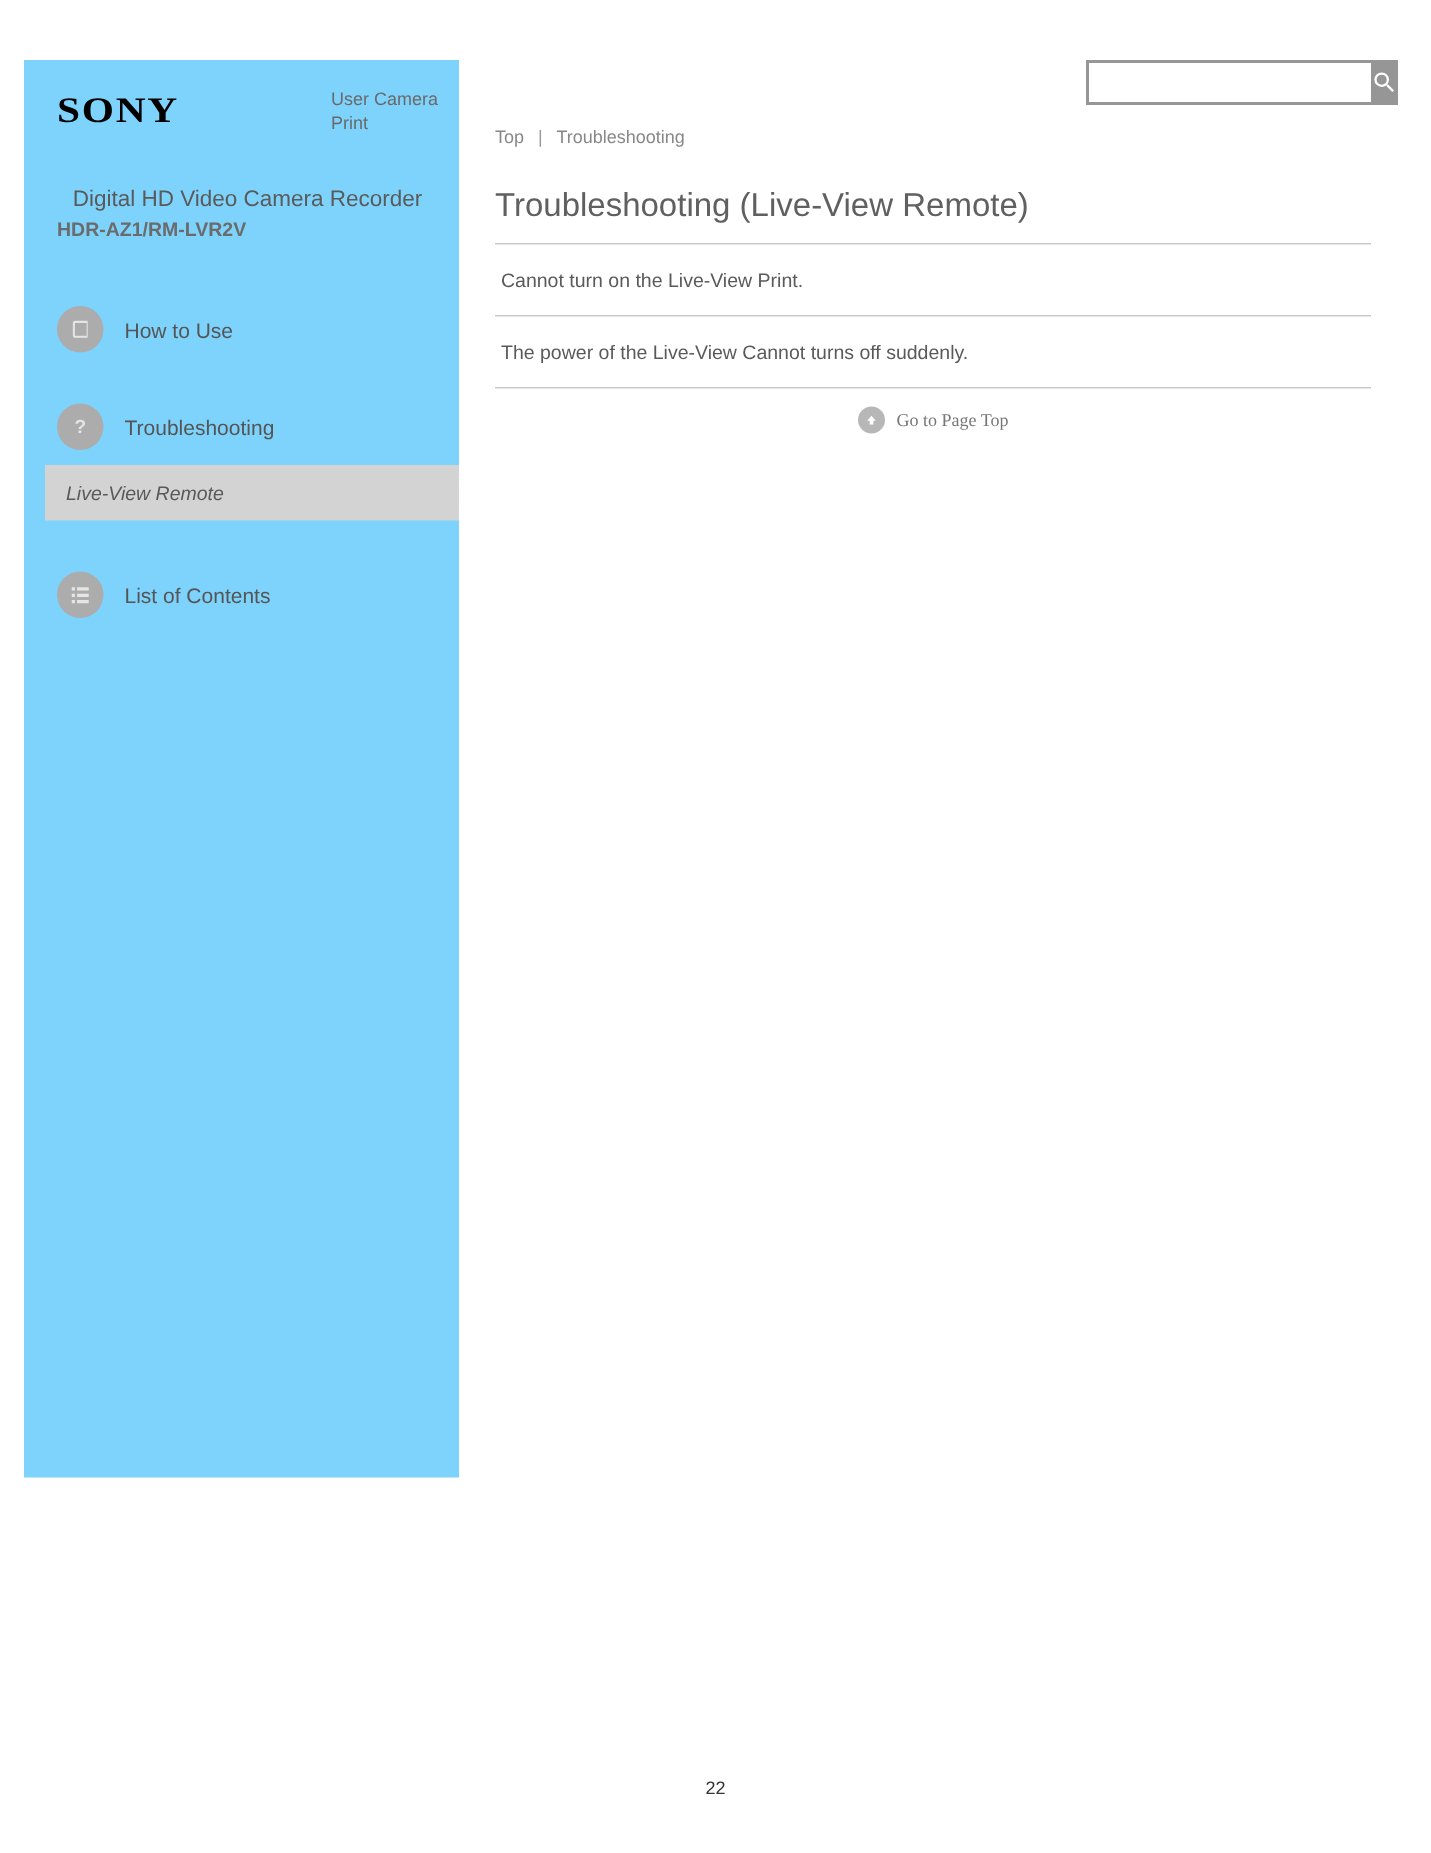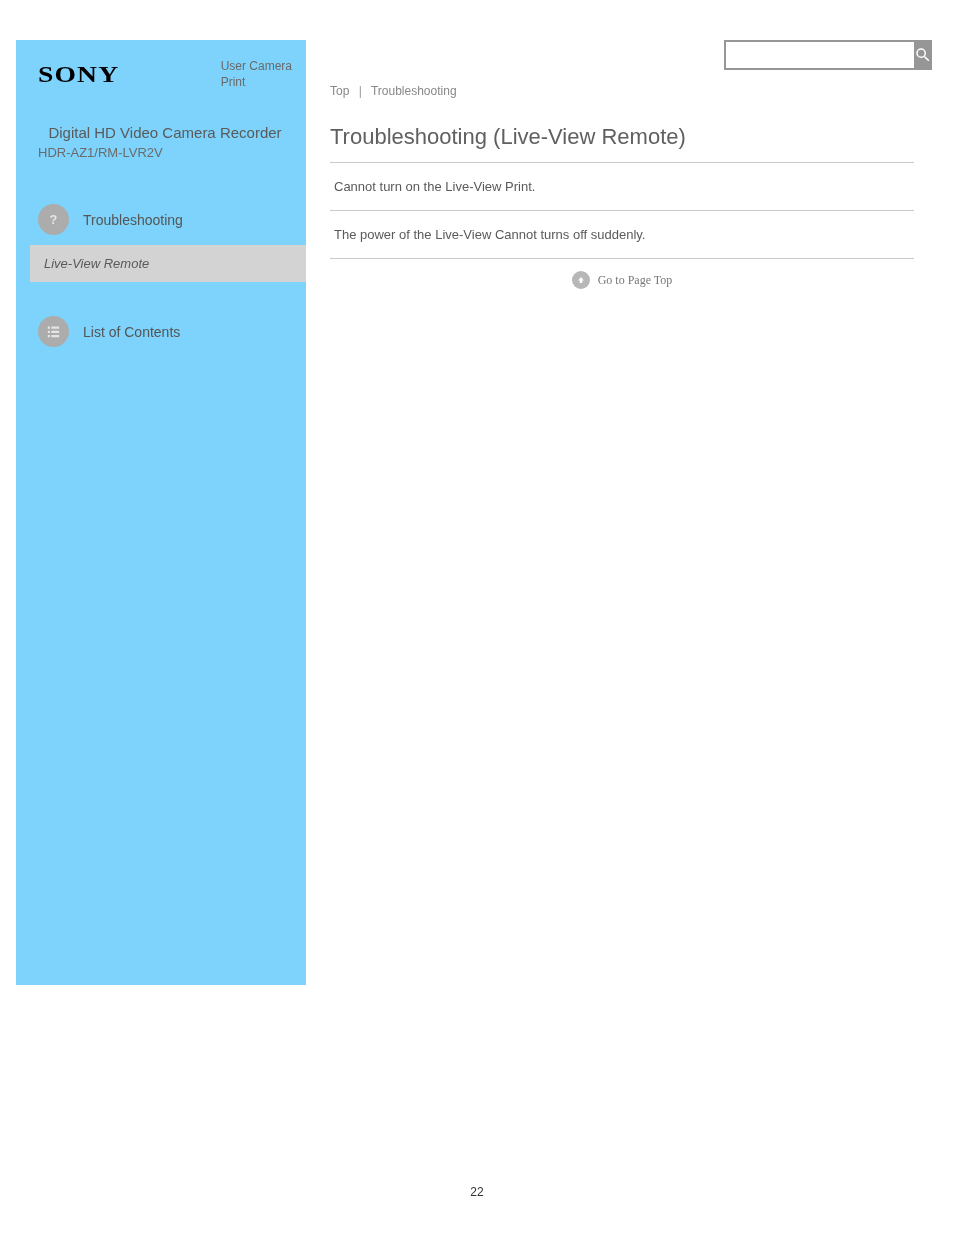--- a/index.html
+++ b/index.html
@@ -46,20 +46,21 @@
   .product-title {
     font-size: 15px;
     color: #5a5a5a;
     margin-bottom: 4px;
     text-align: center;
   }
   .model {
     font-size: 13px;
     color: #6b6b6b;
     margin-bottom: 40px;
+    font-weight: bold;
   }
   .nav-block { margin-bottom: 26px; }
   .nav-item {
     display: flex;
     align-items: center;
     gap: 14px;
     padding: 4px 0;
     text-decoration: none;
     color: #555;
     font-size: 14px;
@@ -183,20 +184,30 @@
     <div class="logo-row">
       <div class="sony-logo">SONY</div>
       <div class="logo-side">
         <a href="#">User Camera</a><br>
         <a href="#">Print</a>
       </div>
     </div>
     <div class="product-title">Digital HD Video Camera Recorder</div>
     <div class="model">HDR-AZ1/RM-LVR2V</div>
 
+    <div class="nav-block">
+      <a class="nav-item" href="#">
+        <span class="nav-icon">
+          <svg viewBox="0 0 24 24">
+              <path fill="#e5e5e5" d="M7 4h11a1 1 0 011 1v14a1 1 0 01-1 1H7a2 2 0 01-2-2V6a2 2 0 012-2zm0 2v12h11V6H7z"></path>
+            </svg>
+        </span>
+        <span>How to Use</span>
+      </a>
+    </div>
 
     <div class="nav-block">
       <a class="nav-item" href="#">
         <span class="nav-icon">
           <svg viewBox="0 0 24 24">
               <text x="12" y="18" text-anchor="middle" font-size="18" font-weight="700" fill="#e5e5e5">?</text>
             </svg>
         </span>
         <span>Troubleshooting</span>
       </a>

